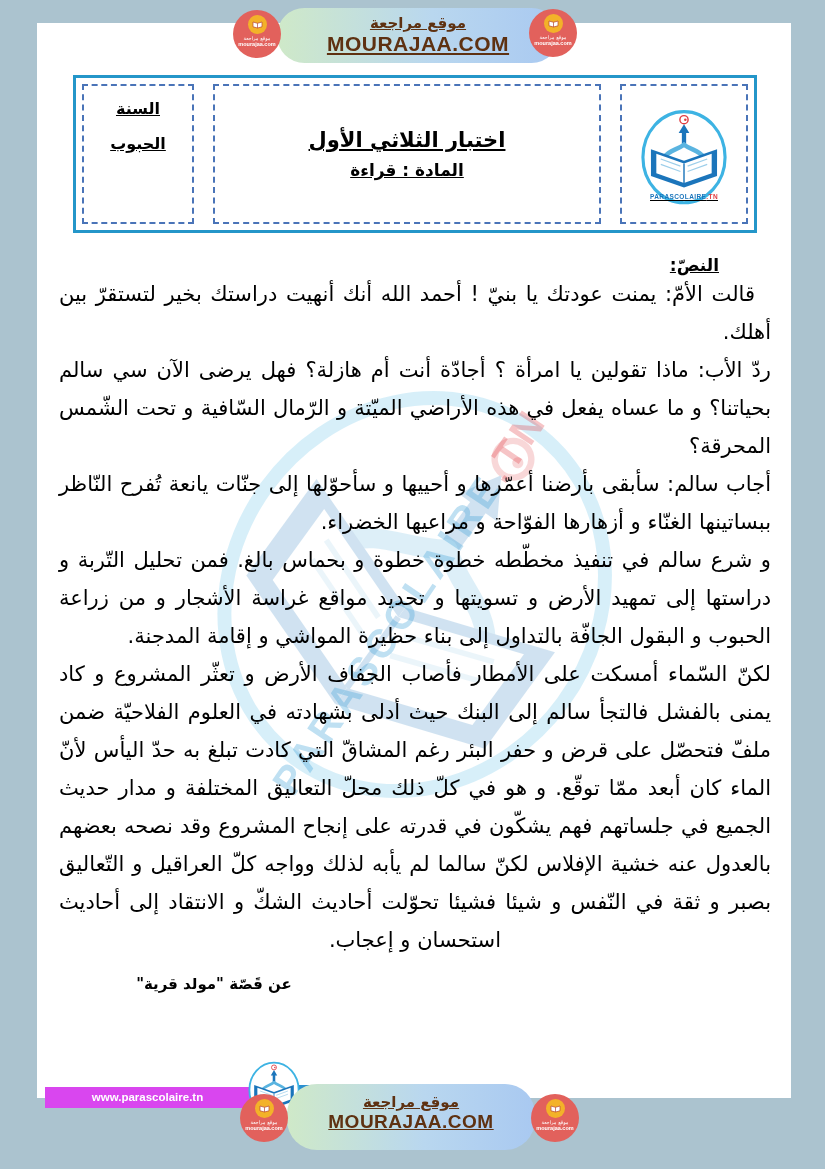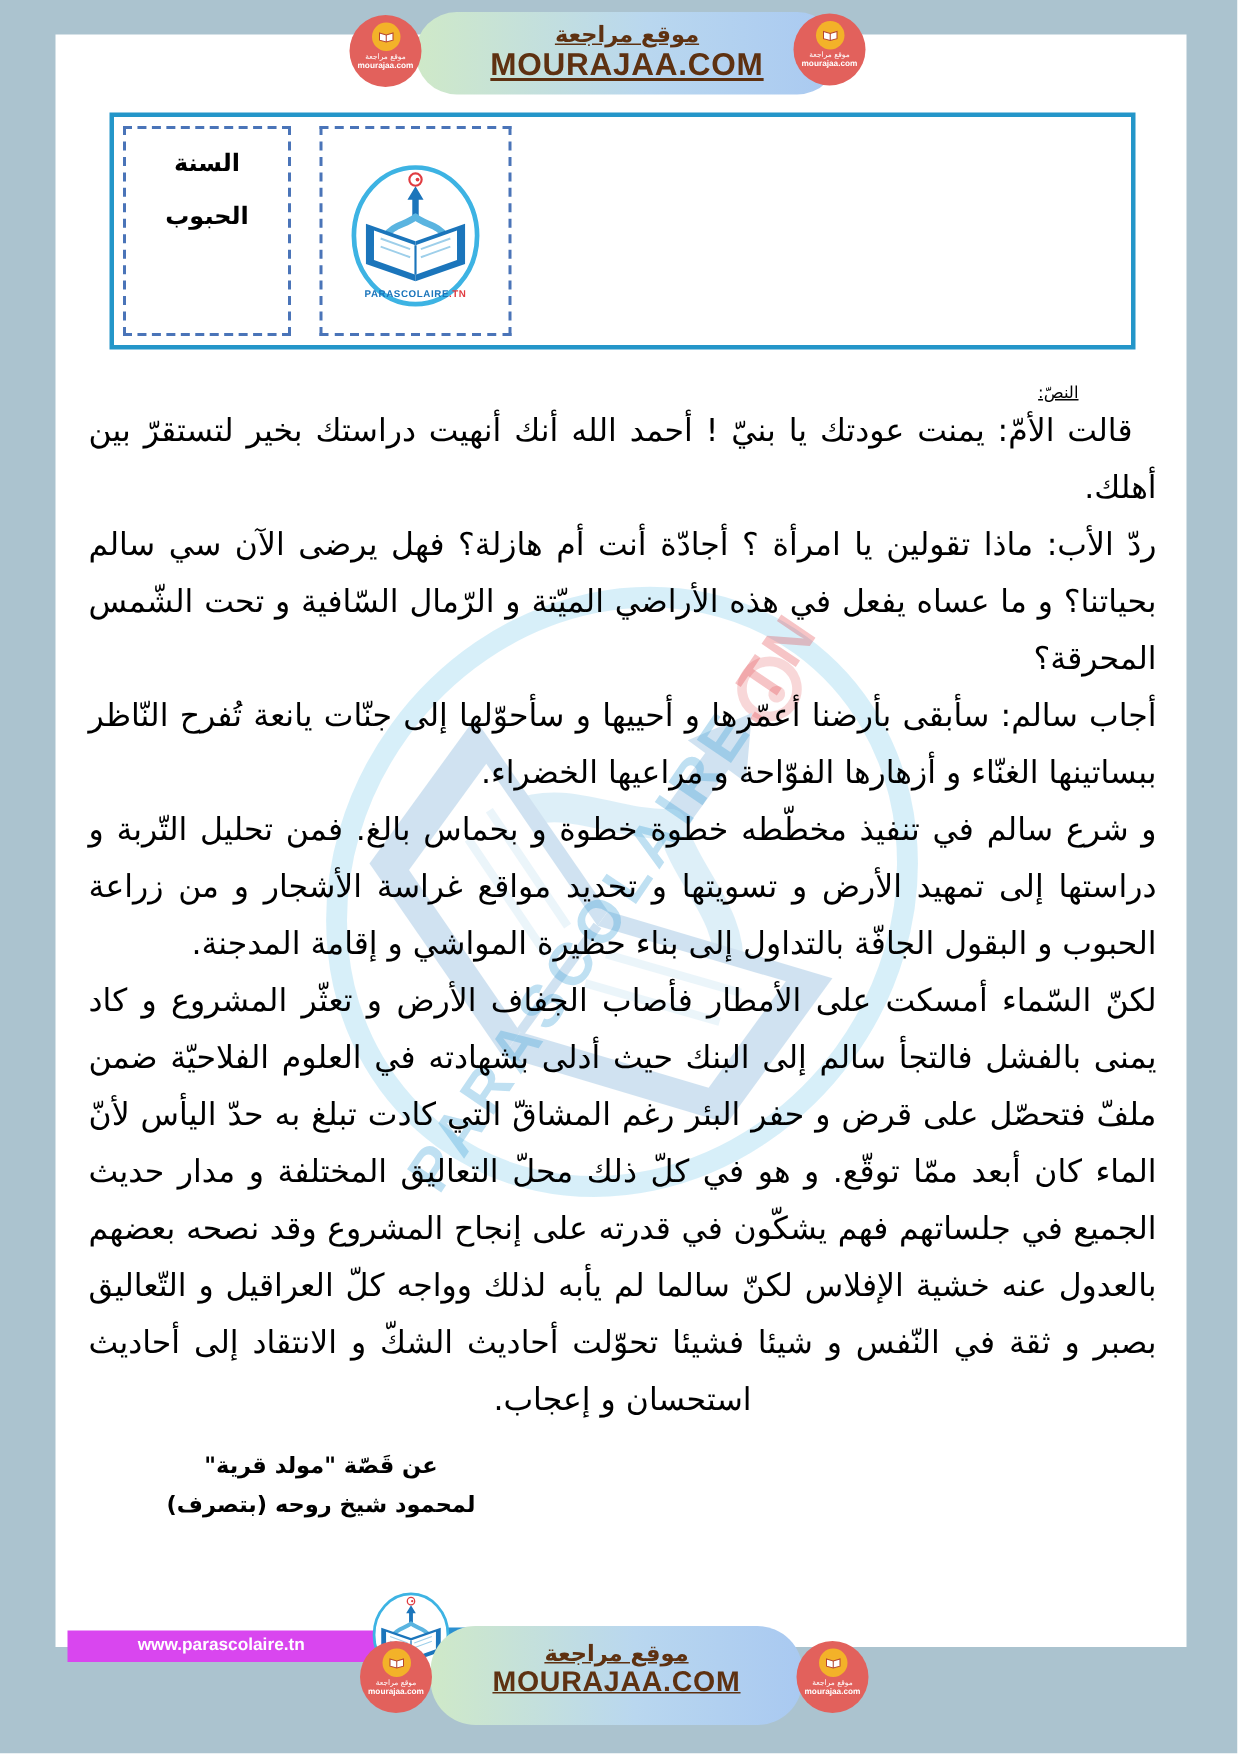--- a/index.html
+++ b/index.html
@@ -26,21 +26,21 @@
   .badge-t1 { font-size:5px; color:#ffffff; line-height:6px; }
   .badge-t2 { font-size:5.5px; color:#ffffff; font-weight:bold; line-height:7px;
               font-family:"Liberation Sans", sans-serif; }
   .badge-tl { left:233px; top:10px; }
   .badge-tr { left:529px; top:9px; }
   .badge-bl { left:240px; top:1094px; }
   .badge-br { left:531px; top:1094px; }
 
   
   .header-box { position:absolute; left:36px; top:52px; width:684px; height:158px;
-                border:3px solid #2496c9; background:#fff; padding:6px; display:flex; gap:19px; }
+                border:3px solid #2496c9; background:#fff; padding:6px; display:flex; gap:19px;text-decoration:underline; }
   .hbox { border:2px dashed #4a74b8; height:100%; }
   .year-box { width:112px; padding-top:13px; text-align:center; font-weight:bold; font-size:16px; }
   .year-line2 { margin-top:16px; }
   .title-box { flex:1; display:flex; flex-direction:column; align-items:center; justify-content:center; }
   .exam-title { font-size:21px; font-weight:bold; }
   .exam-subject { font-size:17px; font-weight:bold; margin-top:8px; }
   .logo-box { width:128px; display:flex; align-items:center; justify-content:center; }
   .logo-stack { width:96px; text-align:center; }
   .logo-stack svg { width:92px; height:100px; display:block; margin:0 auto; }
   .logo-word { font-size:6.5px; font-weight:bold; color:#1b75bb; letter-spacing:.4px;
@@ -52,21 +52,21 @@
                pointer-events:none; }
   .watermark svg { width:100%; height:100%; opacity:.20; transform:rotate(36deg); }
   .wm-text { position:absolute; left:50%; top:50%; transform:translate(-50%,-50%) rotate(-56deg);
              font-size:40px; font-weight:bold; letter-spacing:5px; white-space:nowrap;
              font-family:"Liberation Sans", sans-serif; color:rgba(62,160,215,.33); }
   .wm-text .tn { color:rgba(224,60,65,.30); }
 
   
   .content { position:absolute; left:22px; right:20px; top:232px; z-index:2; direction:rtl;
              color:#000; }
-  .section-label { font-size:11px; font-weight:normal; padding-left:0; padding-right:52px; }
+  .section-label { font-size:17px; font-weight:bold; padding-left:0; padding-right:52px; }
   .section-label span { text-decoration:underline; }
   .text-title { text-align:center; font-size:18px; font-weight:bold; margin:22px 0 30px; }
   .content p { font-size:21px; line-height:38px; text-align:justify; margin:0; }
   .p-indent { text-indent:16px; }
   .p-center-last { text-align-last:center; }
   .attribution { width:230px; margin:12px auto 0 40px; margin-right:auto; margin-left:40px;
                  text-align:center; font-weight:bold; font-size:15px; line-height:26px; }
   
   .attribution { margin-right:auto; }
 
@@ -113,40 +113,43 @@
           <use href="#psc-logo"></use>
         </svg>
       <div class="wm-text"><span>PARASCOLAIRE</span><span class="tn">.TN</span></div>
     </div>
 
     <div class="header-box">
       <div class="hbox year-box">
         <div class="year-line1">السنة</div>
         <div class="year-line2">الحبوب</div>
       </div>
+      <div class="hbox title-box">
+        <div class="exam-title">اختبار الثلاثي الأول</div>
+        <div class="exam-subject">المادة : قراءة</div>
+      </div>
       <div class="hbox logo-box">
         <div class="logo-stack">
           <svg viewBox="0 0 100 112">
               <use href="#psc-logo"></use>
             </svg>
           <div class="logo-word"><span>PARASCOLAIRE</span><span class="tn">.TN</span></div>
         </div>
       </div>
     </div>
 
     <div class="content">
       <div class="section-label"><span>النصّ:</span></div>
       <p class="p-indent">قالت الأمّ: يمنت عودتك يا بنيّ ! أحمد الله أنك أنهيت دراستك بخير لتستقرّ بين أهلك.</p>
       <p>ردّ الأب: ماذا تقولين يا امرأة ؟ أجادّة أنت أم هازلة؟ فهل يرضى الآن سي سالم بحياتنا؟ و ما عساه يفعل في هذه الأراضي الميّتة و الرّمال السّافية و تحت الشّمس المحرقة؟</p>
       <p>أجاب سالم: سأبقى بأرضنا أعمّرها و أحييها و سأحوّلها إلى جنّات يانعة تُفرح النّاظر ببساتينها الغنّاء و أزهارها الفوّاحة و مراعيها الخضراء.</p>
       <p>و شرع سالم في تنفيذ مخطّطه خطوة خطوة و بحماس بالغ. فمن تحليل التّربة و دراستها إلى تمهيد الأرض و تسويتها و تحديد مواقع غراسة الأشجار و من زراعة الحبوب و البقول الجافّة بالتداول إلى بناء حظيرة المواشي و إقامة المدجنة.</p>
       <p class="p-center-last">لكنّ السّماء أمسكت على الأمطار فأصاب الجفاف الأرض و تعثّر المشروع و كاد يمنى بالفشل فالتجأ سالم إلى البنك حيث أدلى بشهادته في العلوم الفلاحيّة ضمن ملفّ فتحصّل على قرض و حفر البئر رغم المشاقّ التي كادت تبلغ به حدّ اليأس لأنّ الماء كان أبعد ممّا توقّع. و هو في كلّ ذلك محلّ التعاليق المختلفة و مدار حديث الجميع في جلساتهم فهم يشكّون في قدرته على إنجاح المشروع وقد نصحه بعضهم بالعدول عنه خشية الإفلاس لكنّ سالما لم يأبه لذلك وواجه كلّ العراقيل و التّعاليق بصبر و ثقة في النّفس و شيئا فشيئا تحوّلت أحاديث الشكّ و الانتقاد إلى أحاديث استحسان و إعجاب.</p>
       <div class="attribution">
         <div>عن قَصّة "مولد قرية"</div>
-        <div>لمحمود شيخ روحه (بتصرف)</div>
       </div>
     </div>
   </div>
 
   <div class="pill pill-top">
     <div class="pill-ar">موقع مراجعة</div>
     <div class="pill-en">MOURAJAA.COM</div>
   </div>
   <div class="badge badge-tl">
     <div class="badge-sun">

